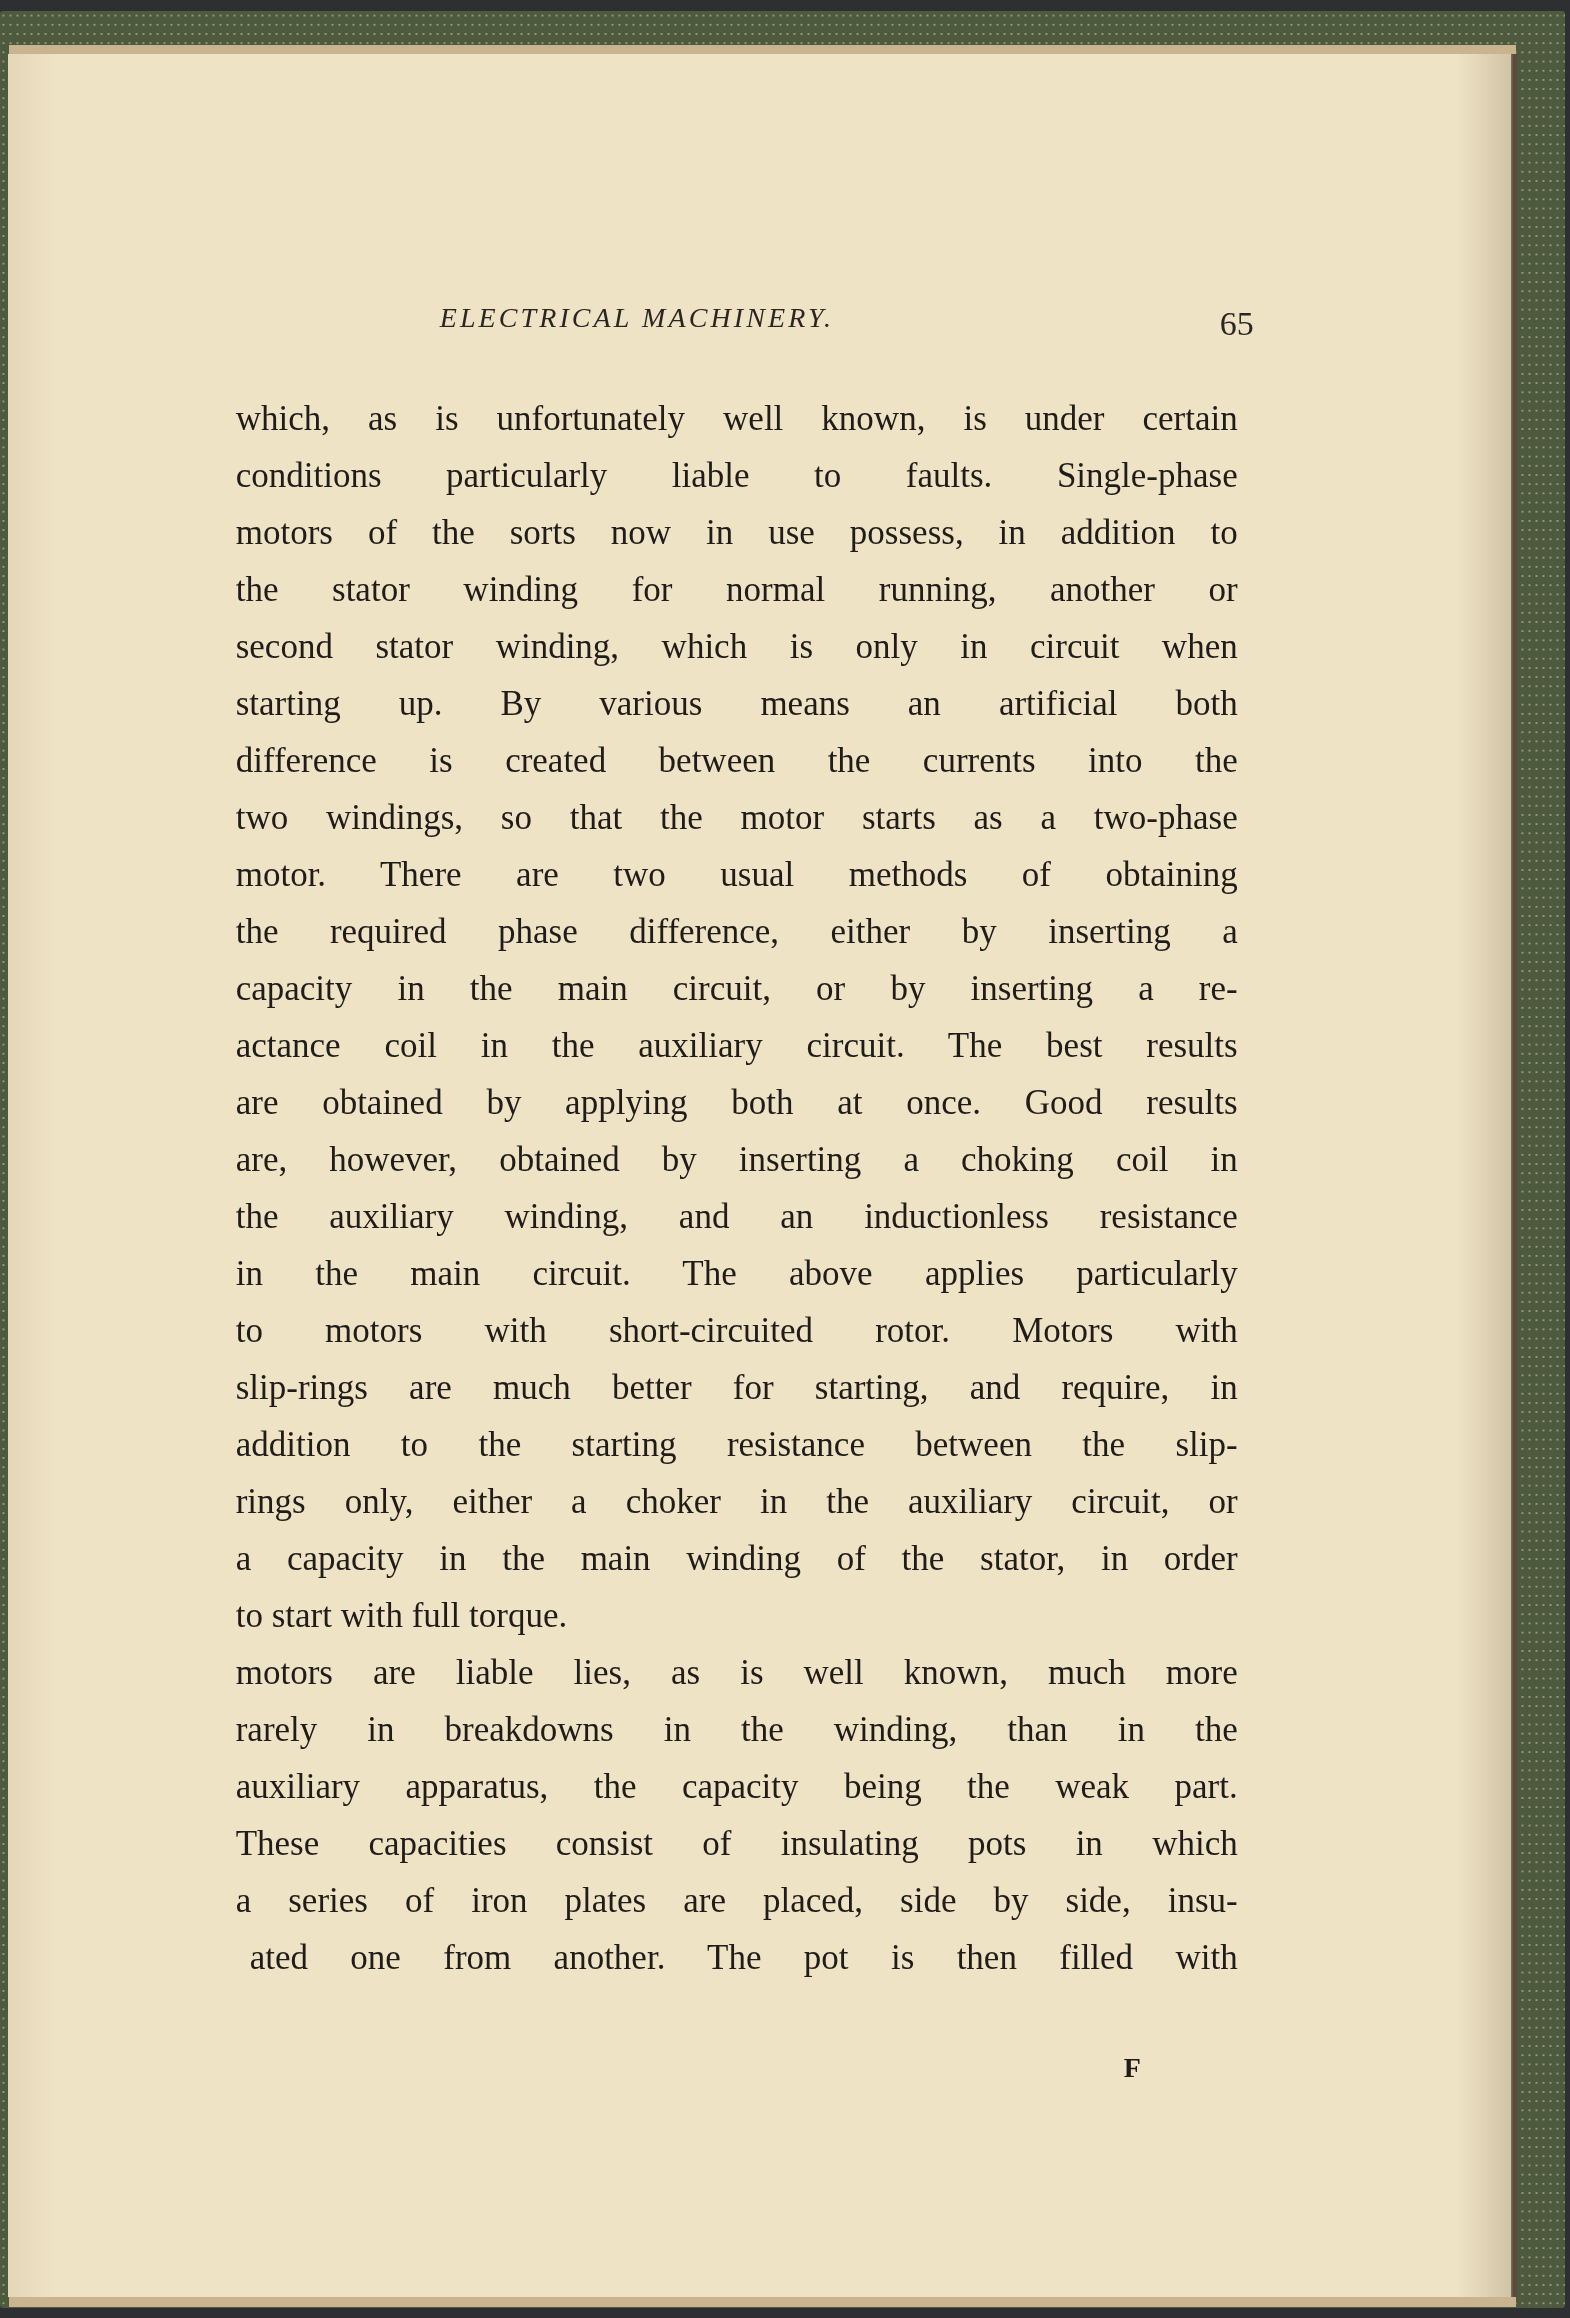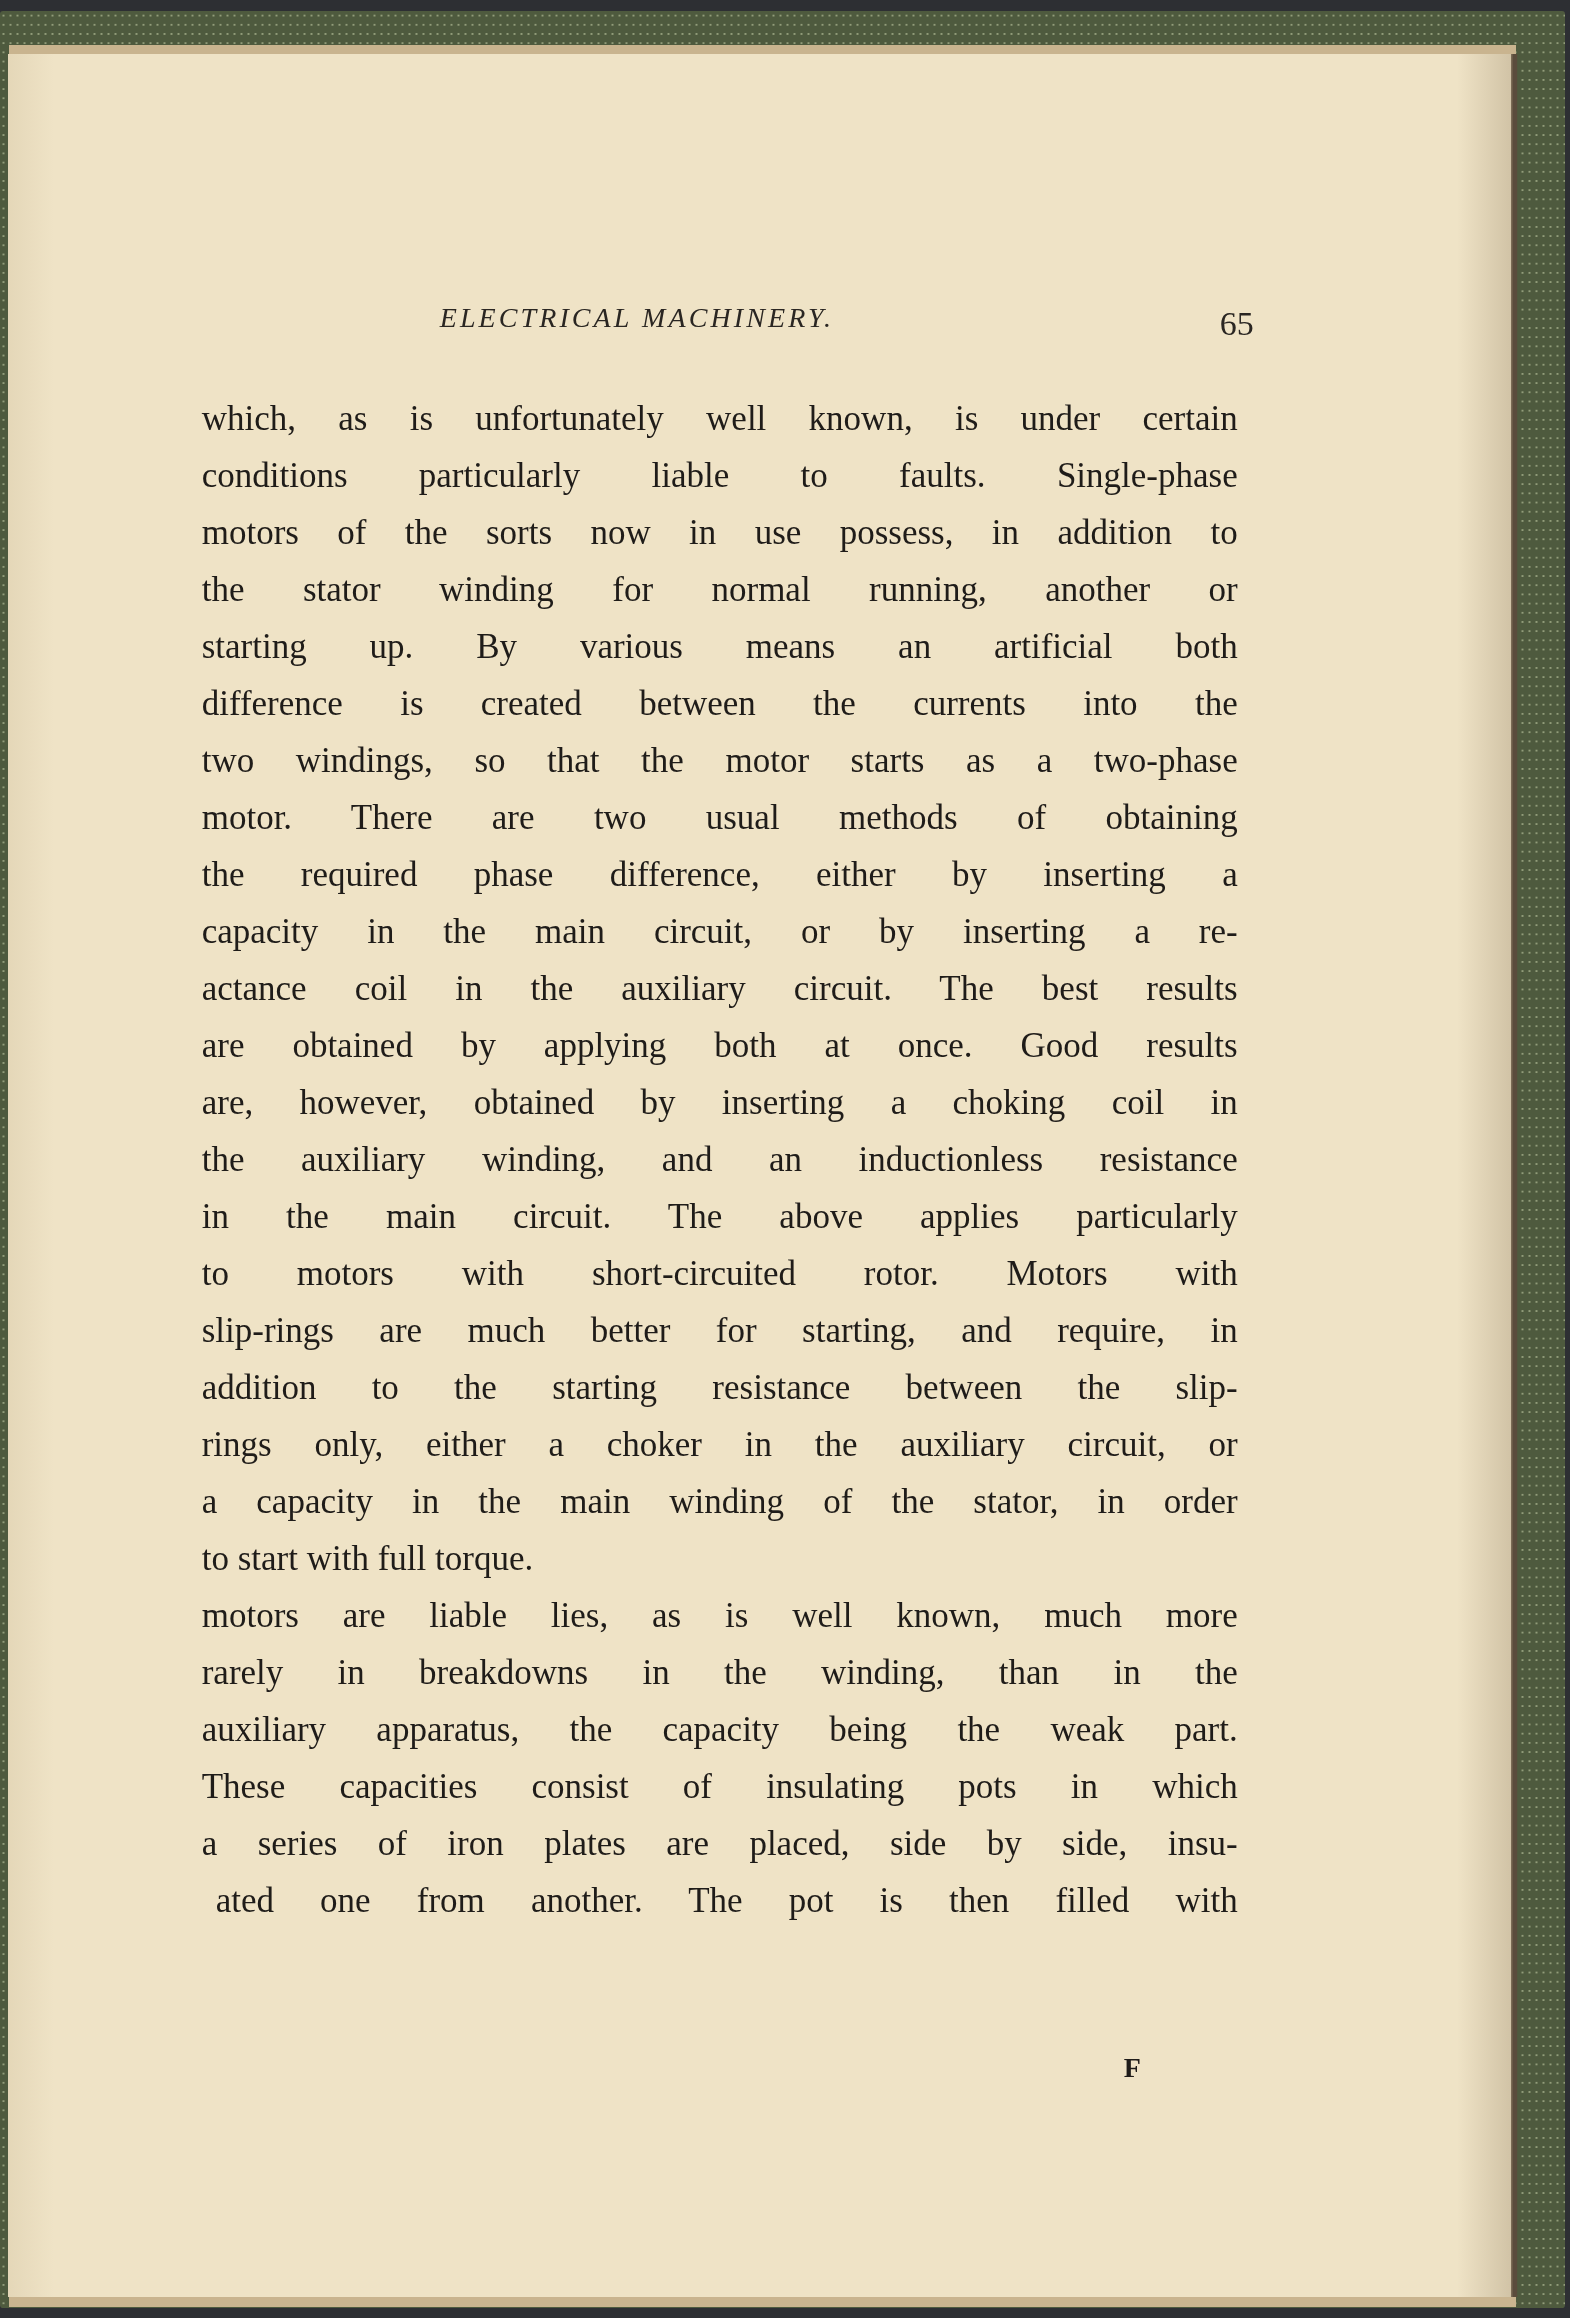--- a/index.html
+++ b/index.html
@@ -35,21 +35,21 @@
   .page-number {
     position: absolute; left: 1212px; top: 3px;
     font-size: 34px; color: #2a2622;
   }
   .body-text {
     position: absolute; left: 194px; top: 336px; width: 1036px;
     font-size: 35px; line-height: 57px; color: #1f1c19;
   }
   .line {
     display: block; text-align: justify; text-align-last: justify; white-space: nowrap;
-    height: 57px; overflow: visible;
+    height: 57px; overflow: visible; margin-left: 34px;
   }
   .line.last { text-align-last: left; }
   .line.indent { padding-left: 100px; }
   .line.ind-small { padding-left: 14px; }
   .signature {
     position: absolute; left: 1116px; top: 1998px;
     font-size: 28px; font-weight: bold; color: #1f1c19;
   }
 </style>
 </head>
@@ -63,20 +63,21 @@
     <span class="running-title">ELECTRICAL MACHINERY.</span>
     <span class="page-number">65</span>
   </div>
 
   <div class="body-text">
     <div>
       <span class="line">which, as is unfortunately well known, is under certain</span>
       <span class="line">conditions particularly liable to faults.  Single-phase</span>
       <span class="line">motors of the sorts now in use possess, in addition to</span>
       <span class="line">the stator winding for normal running, another or</span>
+      <span class="line">second stator winding, which is only in circuit when</span>
       <span class="line">starting up.  By various means an artificial both</span>
       <span class="line">difference is created between the currents into the</span>
       <span class="line">two windings, so that the motor starts as a two-phase</span>
       <span class="line">motor.  There are two usual methods of obtaining</span>
       <span class="line">the required phase difference, either by inserting a</span>
       <span class="line">capacity in the main circuit, or by inserting a re-</span>
       <span class="line">actance coil in the auxiliary circuit.  The best results</span>
       <span class="line">are obtained by applying both at once.  Good results</span>
       <span class="line">are, however, obtained by inserting a choking coil in</span>
       <span class="line">the auxiliary winding, and an inductionless resistance</span>

